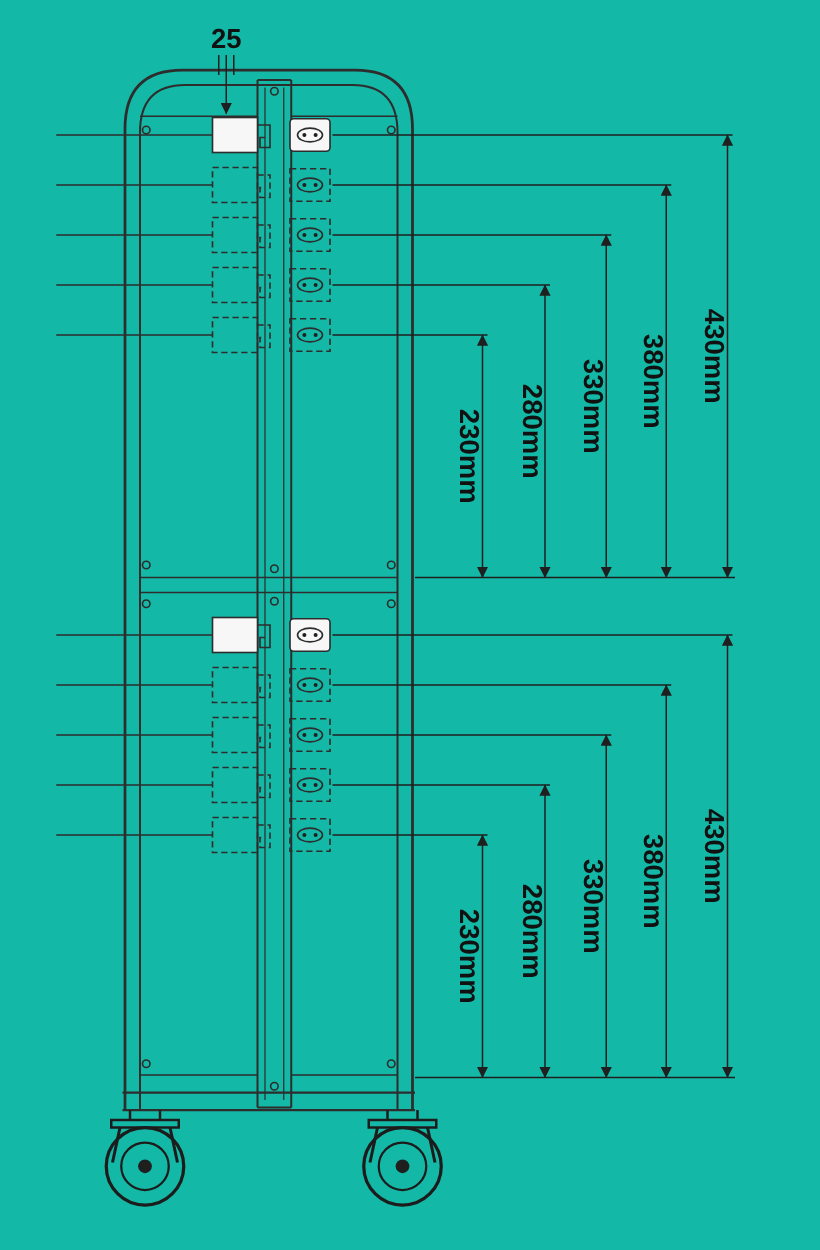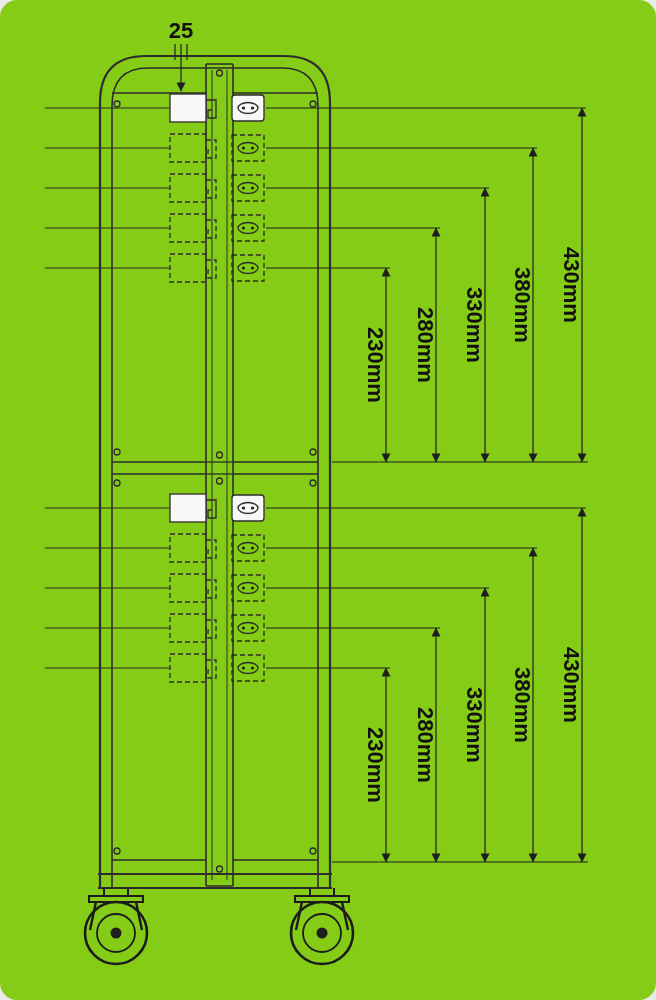--- a/index.html
+++ b/index.html
@@ -1,16 +1,16 @@
 <!DOCTYPE html>
 <html><head>
 <meta charset="utf-8">
 <style>
   html,body{margin:0;padding:0;background:#e9e9e9;}
-  .stage{width:656px;height:1000px;position:relative;background:#84cc16;overflow:hidden;border-radius:17px;}
+  .stage{width:656px;height:1000px;position:relative;background:#14b8a6;overflow:hidden;}
   svg{display:block;}
   .ln{stroke:#2d2d2d;fill:none;}
   .w22{stroke-width:2.2;}
   .w18{stroke-width:1.8;}
   .w16{stroke-width:1.6;}
   .w13{stroke-width:1.3;}
   .w10{stroke-width:1;}
   .dash{stroke-dasharray:5 3;}
   .dim{stroke:#1f1f1f;stroke-width:1.2;fill:none;}
   .thin{stroke:#2d2d2d;stroke-width:1.2;fill:none;}

